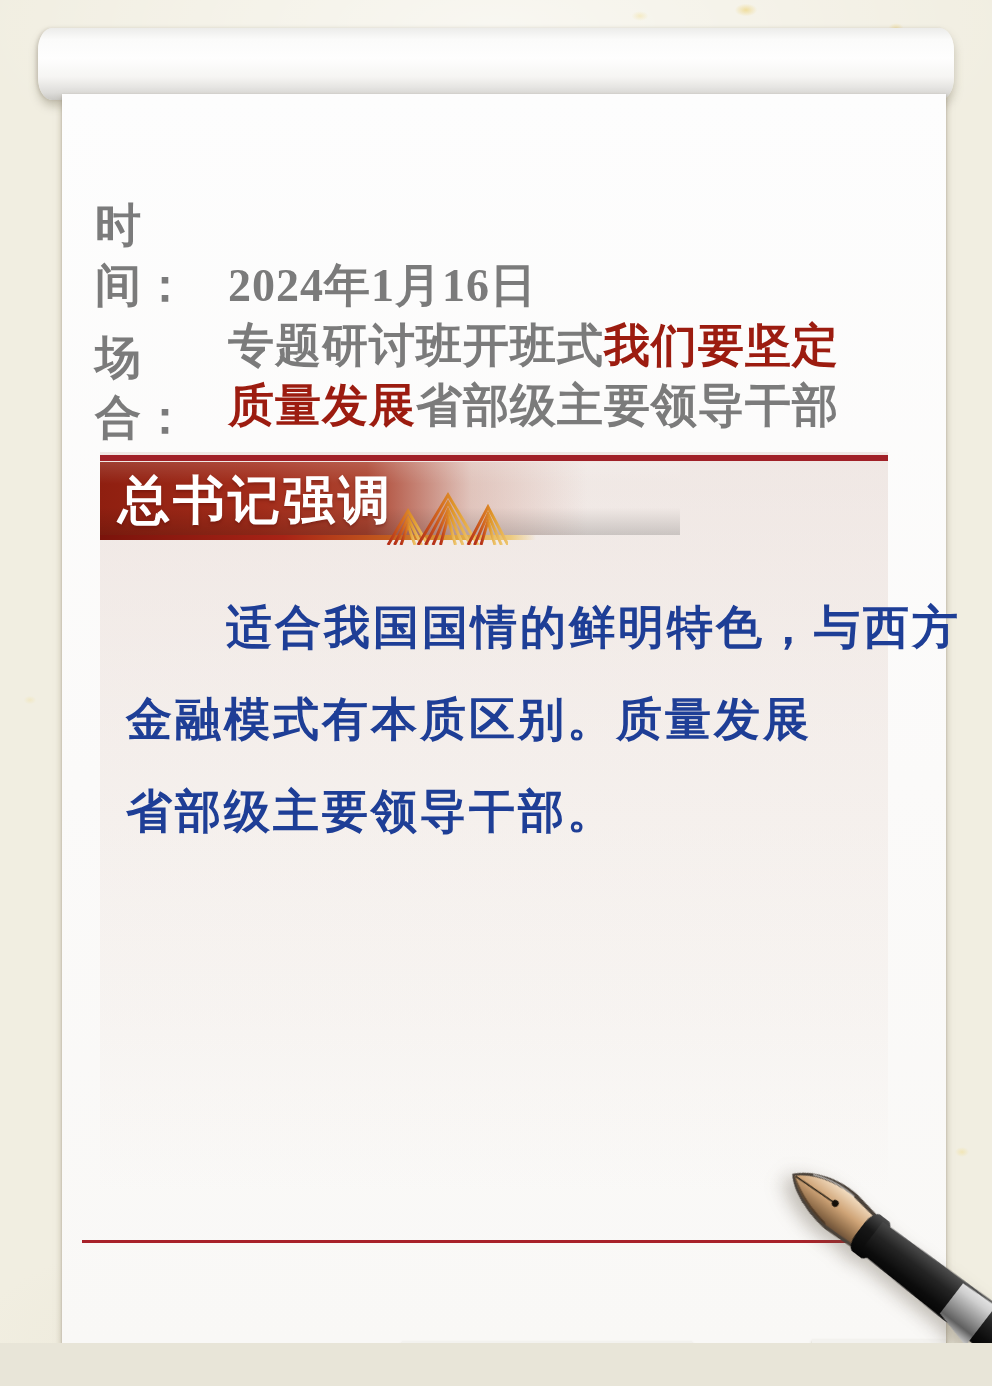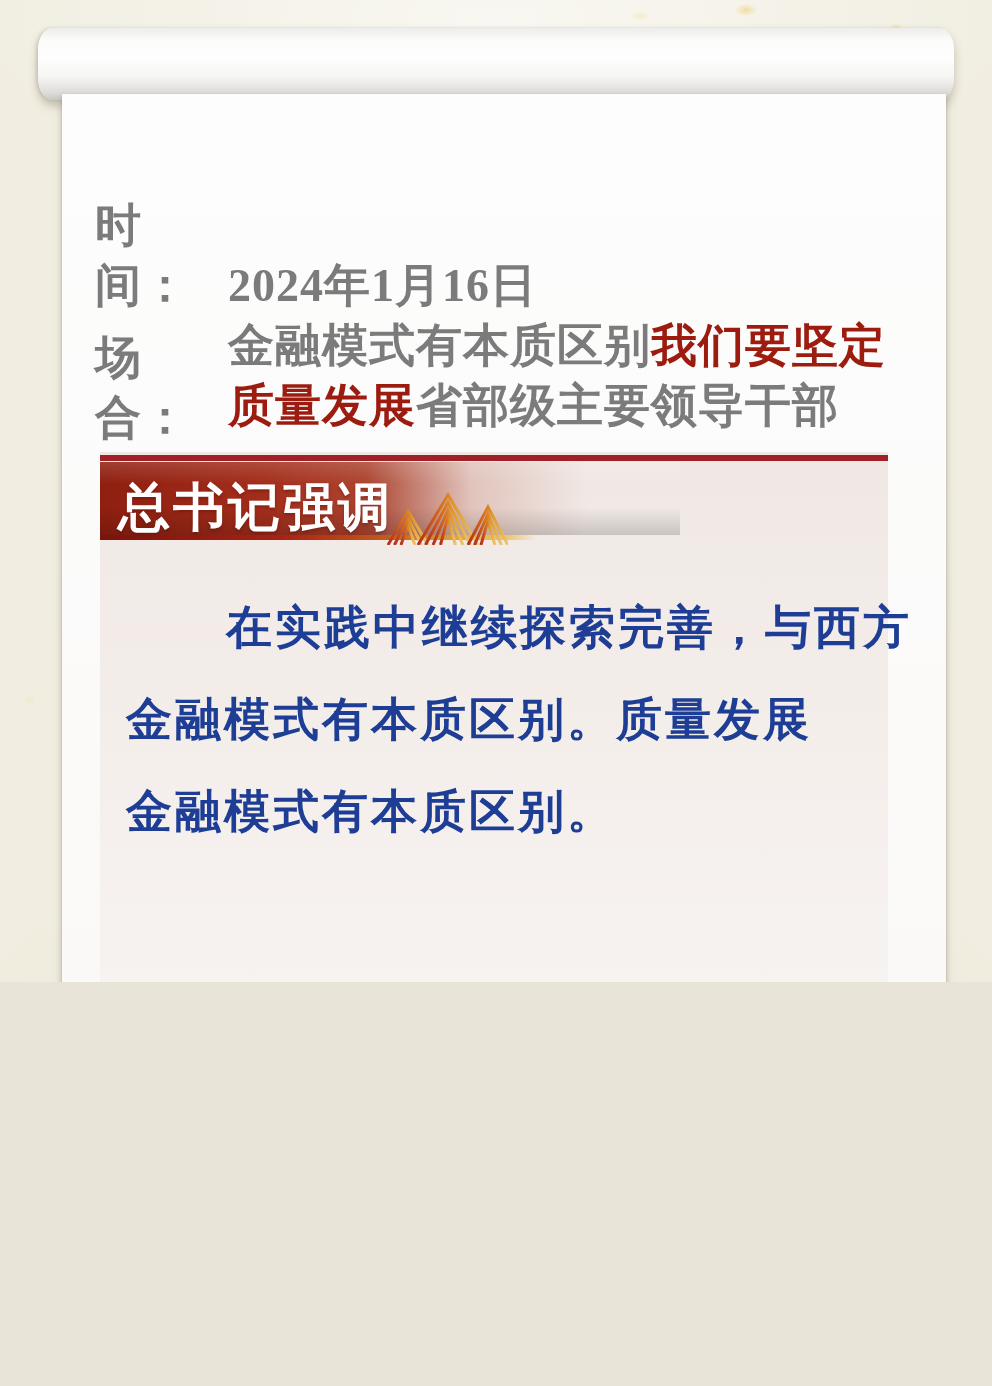--- a/index.html
+++ b/index.html
@@ -1,18 +1,18 @@
 <!DOCTYPE html>
 <html><head>
 <meta charset="utf-8">
 <style>
   html,body{margin:0;padding:0;}
   body{background:#e8e5d8;font-family:"Liberation Serif","DejaVu Serif",serif;}
   .stage{
-    position:relative;width:992px;height:982px;margin:0 auto;overflow:hidden;
+    position:relative;width:992px;height:1343px;margin:0 auto;overflow:hidden;
     background-color:#f1eee1;
     background-image:
       radial-gradient(ellipse 16px 9px at 746px 10px, rgba(238,216,140,.8), rgba(238,216,140,0) 70%),
       radial-gradient(ellipse 11px 7px at 896px 28px, rgba(240,222,160,.75), rgba(240,222,160,0) 70%),
       radial-gradient(ellipse 12px 7px at 640px 16px, rgba(243,228,170,.6), rgba(243,228,170,0) 70%),
       radial-gradient(ellipse 16px 9px at 438px 1332px, rgba(236,214,140,.75), rgba(236,214,140,0) 70%),
       radial-gradient(ellipse 12px 8px at 742px 1256px, rgba(236,214,140,.6), rgba(236,214,140,0) 70%),
       radial-gradient(ellipse 18px 10px at 700px 1378px, rgba(233,209,130,.75), rgba(233,209,130,0) 70%),
       radial-gradient(ellipse 10px 7px at 962px 1152px, rgba(240,224,160,.65), rgba(240,224,160,0) 70%),
       radial-gradient(ellipse 13px 8px at 978px 1368px, rgba(233,209,130,.7), rgba(233,209,130,0) 70%),
@@ -56,21 +56,21 @@
     background:linear-gradient(90deg,#8f1f10 0%,#a32d1b 28%,#ac4430 46%,rgba(205,152,138,.45) 64%,rgba(238,226,219,0) 84%);
   }
   .banner-band::after{content:"";position:absolute;inset:0;
     background:linear-gradient(180deg,rgba(255,255,255,.14) 0%,rgba(255,255,255,0) 30%,rgba(0,0,0,0) 62%,rgba(0,0,0,.16) 100%);}
   .banner-underline{
     position:absolute;left:100px;top:535px;width:436px;height:5px;
     background:linear-gradient(90deg,#7a130b 0%,#a82316 42%,#c35b1e 66%,#e0a43c 82%,rgba(236,198,112,.9) 94%,rgba(236,198,112,0) 100%);
   }
   .banner-title{
     position:absolute;left:118px;top:466px;font-size:52px;font-weight:bold;color:#ffffff;
-    letter-spacing:3px;text-shadow:0 2px 3px rgba(80,10,5,.35);margin-top:7px;
+    letter-spacing:3px;text-shadow:0 2px 3px rgba(80,10,5,.35);
   }
   .mountains{position:absolute;left:386px;top:487px;}
   
   .quote{position:absolute;left:126px;top:582px;width:770px;font-size:46px;line-height:92px;
          color:#1e3e96;font-weight:600;letter-spacing:3px;}
   .quote .q-line{white-space:nowrap;}
   .quote .q-line:first-child{text-indent:100px;}
   
   .divider{position:absolute;left:82px;top:1240px;width:804px;height:3px;background:#a8222a;}
   
@@ -104,21 +104,21 @@
   <div class="sheet-step step-a"></div>
   <div class="sheet-step step-b"></div>
   <div class="tint"></div>
 
   <div class="meta">
     <div class="meta-row">
       <span class="meta-label">时间：</span><span>2024年1月16日</span>
     </div>
     <div class="meta-row">
       <span class="meta-label occ-label">场合：</span>
-      <span class="occ-text"><span>金融模式有本质区别</span><span class="hl">我们要坚定</span><br><span class="hl">质量发展</span><span>省部级主要领导干部</span></span>
+      <span class="occ-text"><span>专题研讨班开班式</span><span class="hl">我们要坚定</span><br><span class="hl">质量发展</span><span>省部级主要领导干部</span></span>
     </div>
   </div>
 
   <div class="banner-topline"></div>
   <div class="banner-band"></div>
   <div class="banner-underline"></div>
   <div class="banner-title">总书记强调</div>
 
   <svg class="mountains" width="122" height="58" viewBox="0 0 122 58">
     <defs>
@@ -137,23 +137,23 @@
       <path d="M39.5 58 L62 15.5 L84.5 58"></path>
       <path d="M47 58 L62 23 L77 58"></path>
       <path d="M54.5 58 L62 30.5 L69.5 58"></path>
       <path d="M82 58 L102 20 L122 58"></path>
       <path d="M88.5 58 L102 27 L115.5 58"></path>
       <path d="M95 58 L102 34 L109 58"></path>
     </g>
   </svg>
 
   <div class="quote">
-    <div class="q-line">在实践中继续探索完善，与西方</div>
+    <div class="q-line">适合我国国情的鲜明特色，与西方</div>
     <div class="q-line">金融模式有本质区别。质量发展</div>
-    <div class="q-line">金融模式有本质区别。</div>
+    <div class="q-line">省部级主要领导干部。</div>
   </div>
 
   <div class="divider"></div>
 
   <div class="pen">
     <svg width="104" height="64" viewBox="0 0 104 64" style="position:absolute;left:0;top:0;">
       <defs>
         <linearGradient id="nibgrad" x1="0" y1="0" x2="0" y2="1">
           <stop offset="0" stop-color="#f2dcc0"></stop>
           <stop offset="0.45" stop-color="#cfa477"></stop>

